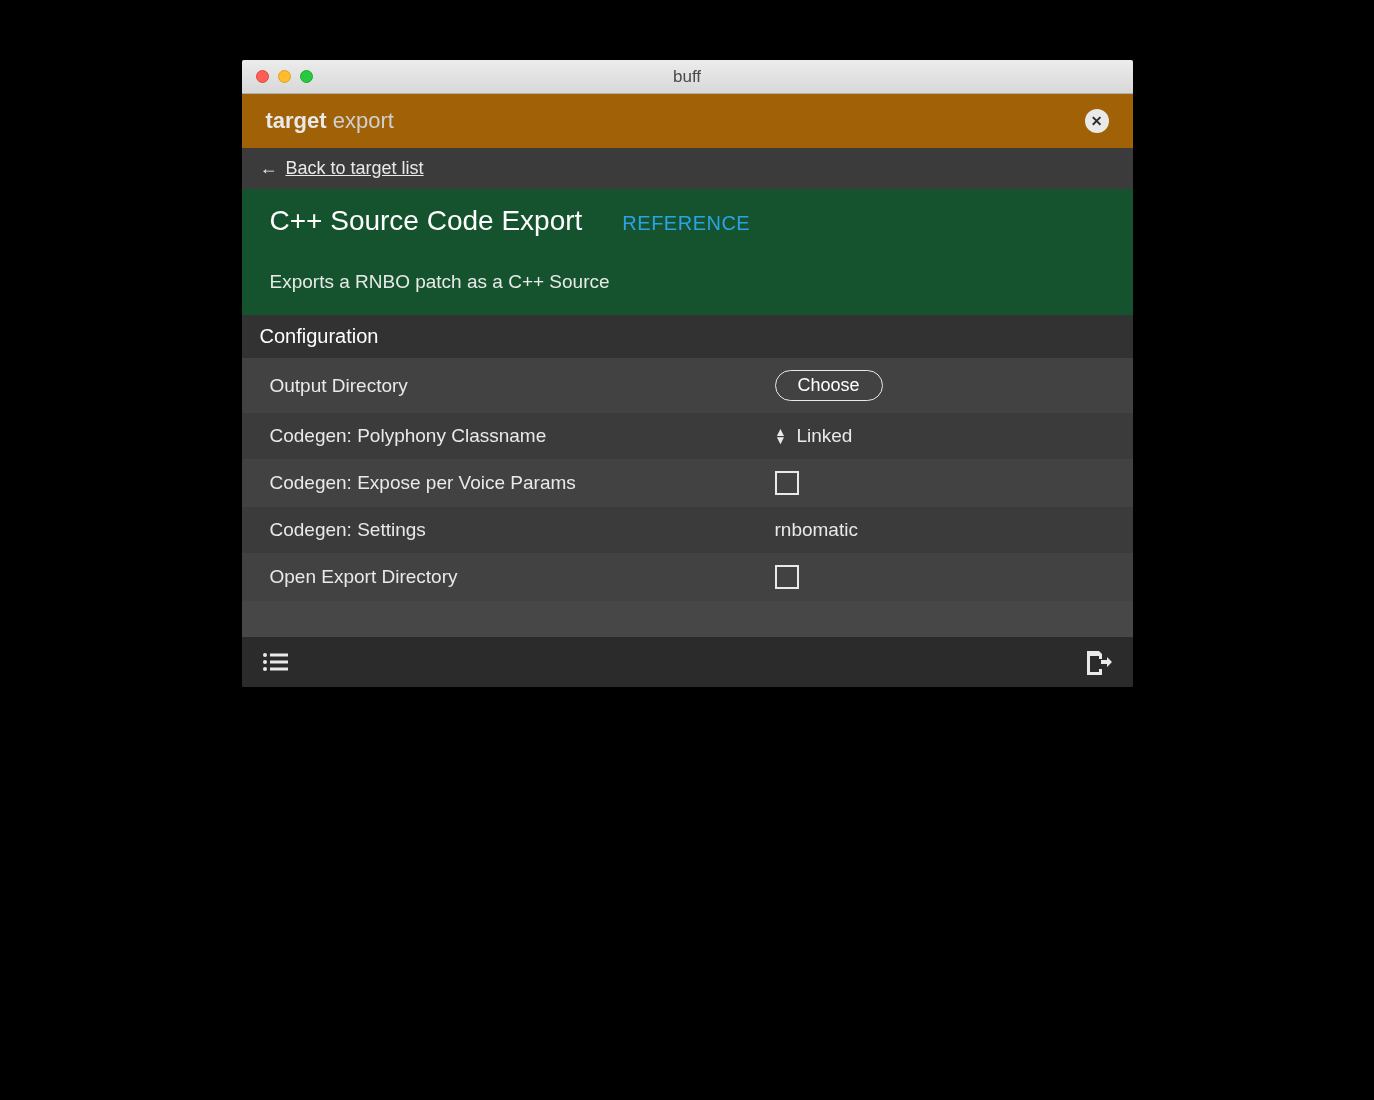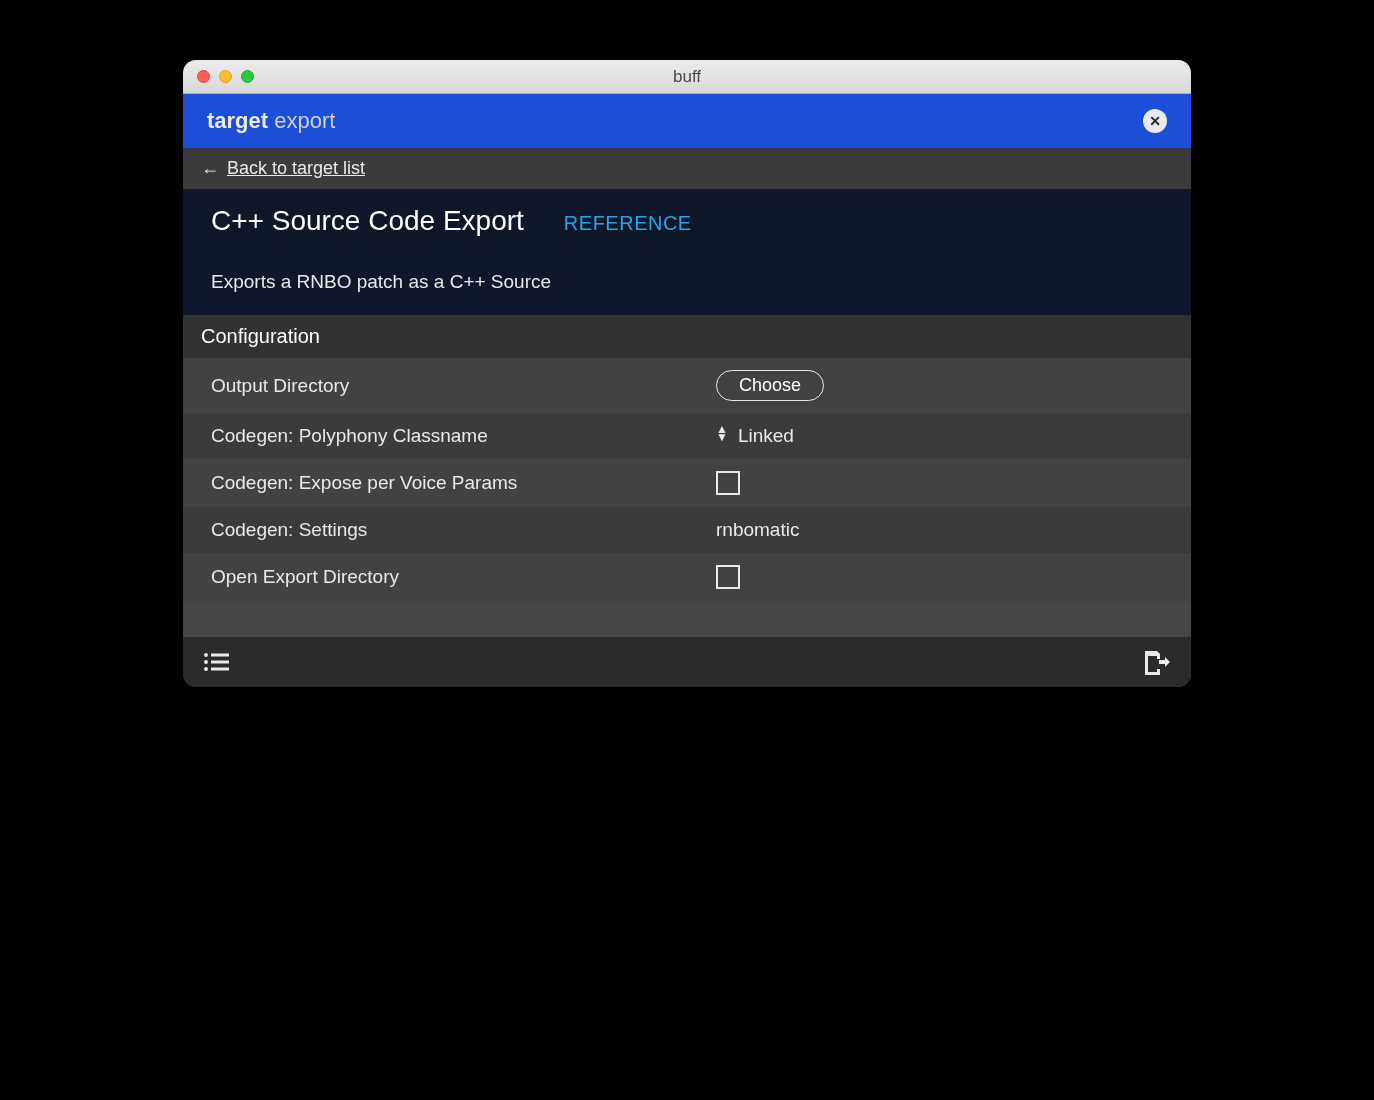--- a/index.html
+++ b/index.html
@@ -7,23 +7,23 @@
     background: #000;
     width: 1374px;
     height: 1100px;
     font-family: -apple-system, BlinkMacSystemFont, "Segoe UI", "Helvetica Neue", Arial, sans-serif;
     display: flex;
     align-items: flex-start;
     justify-content: center;
     padding-top: 60px;
   }
   .window {
-    width: 1008px;
+    width: 891px;
     background: #3b3b3b;
-    border-radius: 13px;
+    border-radius: 2px;
     box-shadow: 0 20px 60px rgba(0,0,0,0.6);
     overflow: hidden;
   }
   .titlebar {
     height: 34px;
     background: linear-gradient(#ececec, #d8d8d8);
     display: flex;
     align-items: center;
     position: relative;
     border-bottom: 1px solid #b0b0b0;
@@ -39,21 +39,21 @@
   .tl.green { background: #28c940; border: 0.5px solid #1aab29; }
   .title {
     position: absolute;
     left: 50%;
     transform: translateX(-50%);
     font-size: 17px;
     color: #4a4a4a;
     font-weight: 400;
   }
   .panel-header {
-    background: #1d4ed8;
+    background: #a16207;
     padding: 14px 24px;
     display: flex;
     align-items: center;
     justify-content: space-between;
   }
   .panel-title {
     font-size: 22px;
     color: #e9e9e9;
   }
   .panel-title .bold { font-weight: 700; }
@@ -75,21 +75,21 @@
     padding: 10px 18px;
     display: flex;
     align-items: center;
     gap: 8px;
     color: #e9e9e9;
     font-size: 18px;
   }
   .back-row .arrow { font-size: 18px; }
   .back-link { text-decoration: underline; cursor: pointer; }
   .export-head {
-    background: #0f172a;
+    background: #14532d;
     padding: 16px 28px 22px 28px;
   }
   .export-title-row {
     display: flex;
     align-items: baseline;
     gap: 40px;
   }
   .export-title {
     font-size: 28px;
     font-weight: 400;
@@ -117,21 +117,21 @@
   .row {
     display: flex;
     align-items: center;
     padding: 12px 28px;
     font-size: 19px;
     color: #e9e9e9;
   }
   .row:nth-of-type(odd) { background: #424242; }
   .row:nth-of-type(even) { background: #3b3b3b; }
   .row .label { flex: 0 0 505px; }
-  .row .value { flex: 1; display: flex; gap: 10px; }
+  .row .value { flex: 1; display: flex; align-items: center; gap: 10px; }
   .choose-btn {
     border: 1.5px solid #e9e9e9;
     border-radius: 18px;
     padding: 4px 22px;
     font-size: 18px;
     color: #fff;
     background: transparent;
     cursor: pointer;
   }
   .checkbox {

